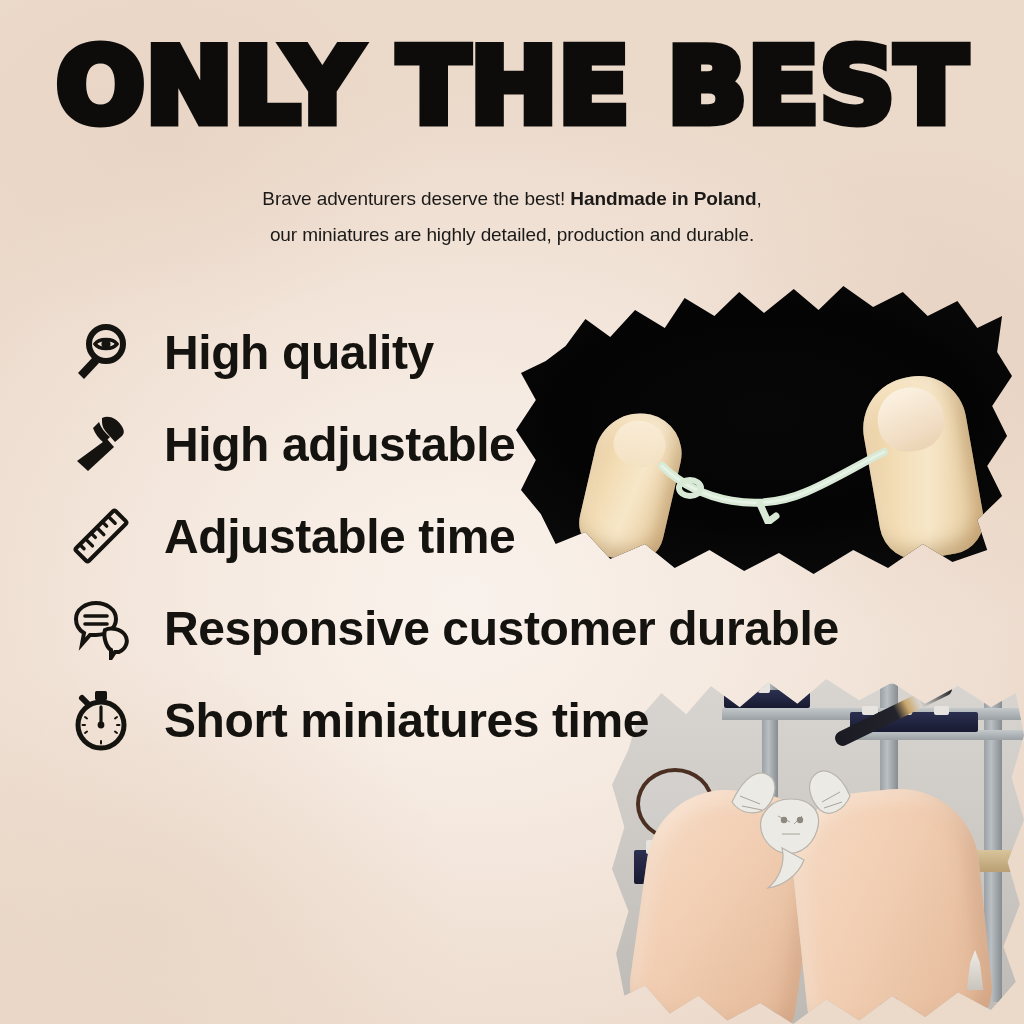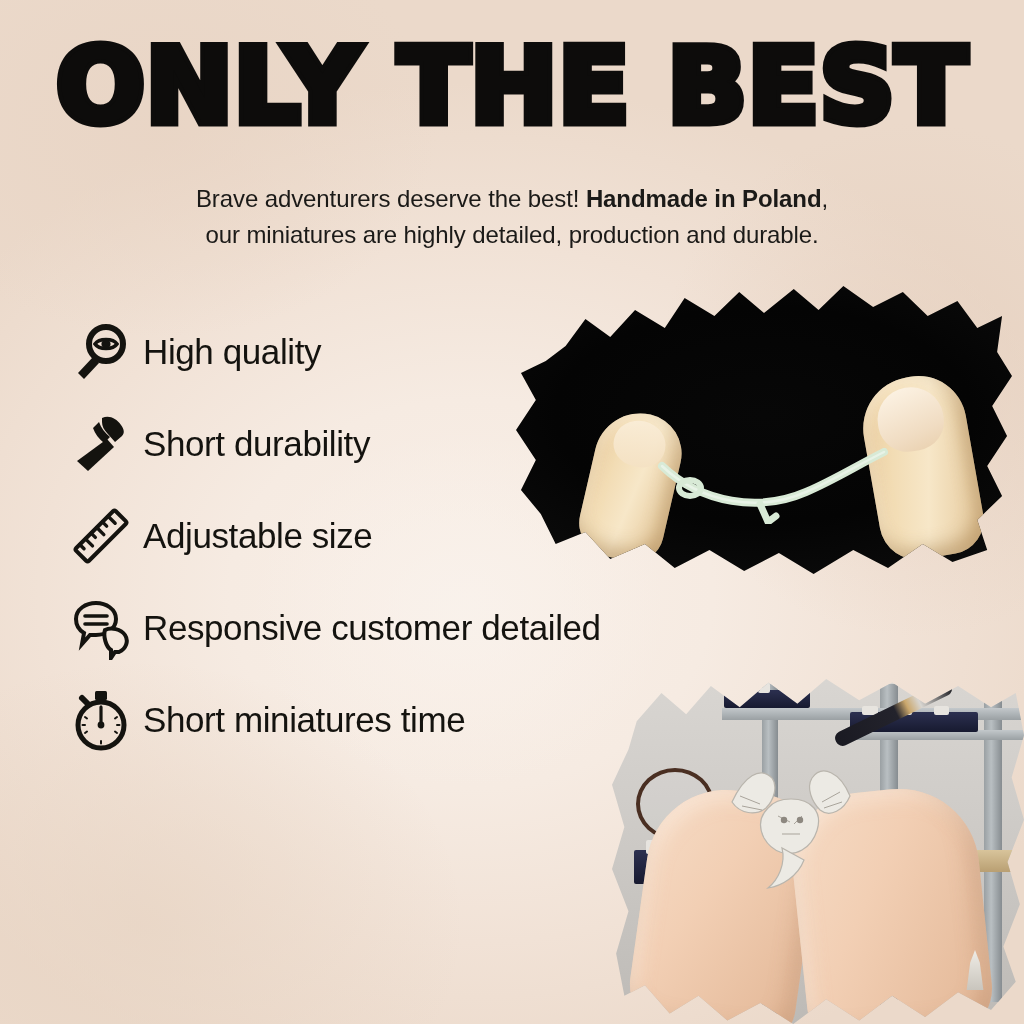--- a/index.html
+++ b/index.html
@@ -67,21 +67,21 @@
   }
 
   
   .subtitle {
     position: absolute;
     left: 50%;
     transform: translateX(-50%);
     top: 181px;
     width: 860px;
     text-align: center;
-    font-size: 24px;
+    font-size: 19px;
     line-height: 36px;
     color: #1b1a18;
     letter-spacing: -0.1px;
     z-index: 6;
   }
   .subtitle b { font-weight: bold; }
 
   
   .features {
     position: absolute;
@@ -98,26 +98,26 @@
   .feature-icon {
     width: 78px;
     min-width: 78px;
     height: 78px;
     display: flex;
     align-items: center;
     justify-content: center;
   }
   .feature-icon svg { display: block; }
   .feature-label {
-    font-size: 35px;
-    font-weight: normal;
+    font-size: 48px;
+    font-weight: bold;
     color: #14130f;
     letter-spacing: -0.4px;
     white-space: nowrap;
-    margin-left: 3px;
+    margin-left: 24px;
   }
 
   
   .photo {
     position: absolute;
     overflow: hidden;
     z-index: 4;
   }
 
   
@@ -391,54 +391,54 @@
     </div>
 
     <div class="feature-row">
       <span class="feature-icon">
         <svg width="64" height="64" viewBox="0 0 64 64">
           <path d="M33,6 C40,3 47,6 52,13 C55,17 56,21 53,24 L46,30 L38,21 C35,18 33,14 33,10 Z" fill="#14130f"></path>
           <path d="M30,10 C32,16 36,21 41,25 L35,31 C30,27 26,22 24,16 Z" fill="#14130f"></path>
           <path d="M38,27 L45,35 L19,59 L8,49 Z" fill="#14130f"></path>
         </svg>
       </span>
-      <span class="feature-label">Short durability</span>
+      <span class="feature-label">High adjustable</span>
     </div>
 
     <div class="feature-row">
       <span class="feature-icon">
         <svg width="64" height="64" viewBox="0 0 64 64">
           <g transform="rotate(45 32 32)">
             <rect x="23" y="4" width="18" height="56" rx="2" fill="none" stroke="#14130f" stroke-width="4"></rect>
             <g stroke="#14130f" stroke-width="3.4" stroke-linecap="round">
               <path d="M23,13 L33,13"></path>
               <path d="M23,21 L29,21"></path>
               <path d="M23,29 L33,29"></path>
               <path d="M23,37 L29,37"></path>
               <path d="M23,45 L33,45"></path>
               <path d="M23,53 L29,53"></path>
             </g>
           </g>
         </svg>
       </span>
-      <span class="feature-label">Adjustable size</span>
+      <span class="feature-label">Adjustable time</span>
     </div>
 
     <div class="feature-row">
       <span class="feature-icon">
         <svg width="64" height="64" viewBox="0 0 64 64">
           <path d="M7,23 C7,13 17,7 27,7 C37,7 47,13 47,23 C47,33 37,39 27,39 L21,39 L13,48 L15,37 C10,34 7,29 7,23 Z" fill="none" stroke="#14130f" stroke-width="4"></path>
           <g stroke="#14130f" stroke-width="3.6" stroke-linecap="round">
             <path d="M16,20 L38,20"></path>
             <path d="M16,28 L38,28"></path>
           </g>
           <path d="M36,34 C42,31 52,33 56,39 C60,45 57,53 50,56 L46,56 L42,62 L42,54 C37,51 34,40 36,34 Z" fill="#f4e7dc" stroke="#14130f" stroke-width="4"></path>
         </svg>
       </span>
-      <span class="feature-label">Responsive customer detailed</span>
+      <span class="feature-label">Responsive customer durable</span>
     </div>
 
     <div class="feature-row">
       <span class="feature-icon">
         <svg width="64" height="64" viewBox="0 0 64 64">
           <rect x="26" y="3" width="12" height="9" rx="1.5" fill="#14130f"></rect>
           <path d="M13,10 L19,16" stroke="#14130f" stroke-width="6" stroke-linecap="round"></path>
           <circle cx="32" cy="37" r="23" fill="none" stroke="#14130f" stroke-width="5"></circle>
           <path d="M32,37 L32,19" stroke="#14130f" stroke-width="3.2" stroke-linecap="round"></path>
           <circle cx="32" cy="37" r="3.4" fill="#14130f"></circle>

